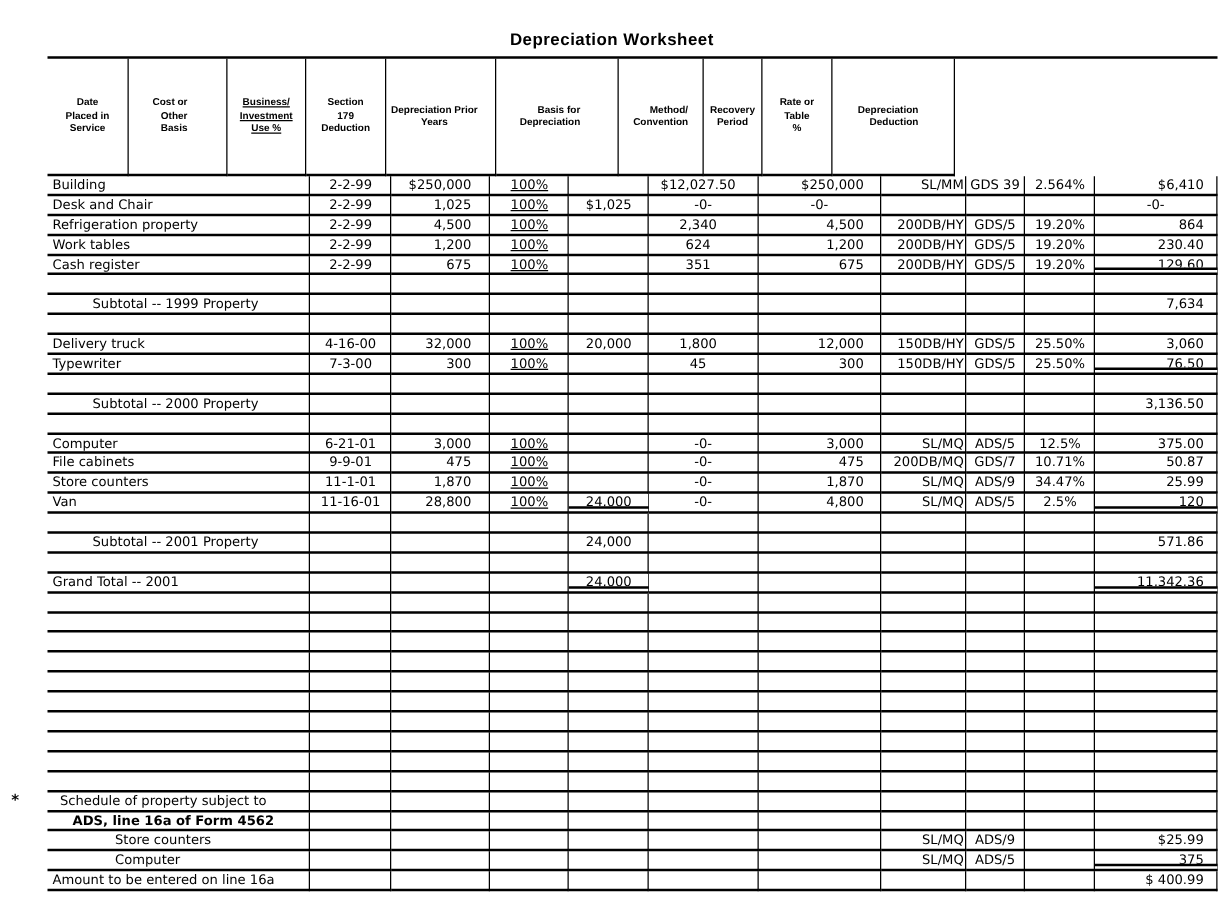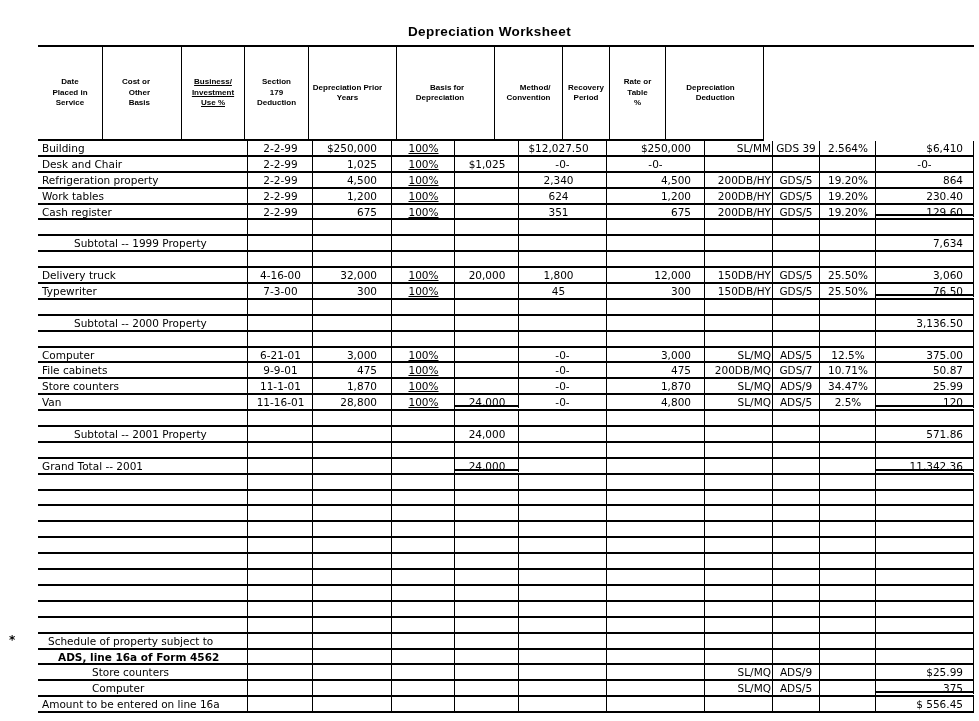--- a/index.html
+++ b/index.html
@@ -526,16 +526,16 @@
         <div class="cell col-description">Amount to be entered on line 16a</div>
         <div class="cell col-date"></div>
         <div class="cell col-cost"></div>
         <div class="cell col-use"></div>
         <div class="cell col-s179"></div>
         <div class="cell col-prior"></div>
         <div class="cell col-basis"></div>
         <div class="cell col-method"></div>
         <div class="cell col-recovery"></div>
         <div class="cell col-rate"></div>
-        <div class="cell col-deduction">$ 556.45</div>
+        <div class="cell col-deduction">$ 400.99</div>
       </div>
     </div>
 </div>
 
 </body></html>

